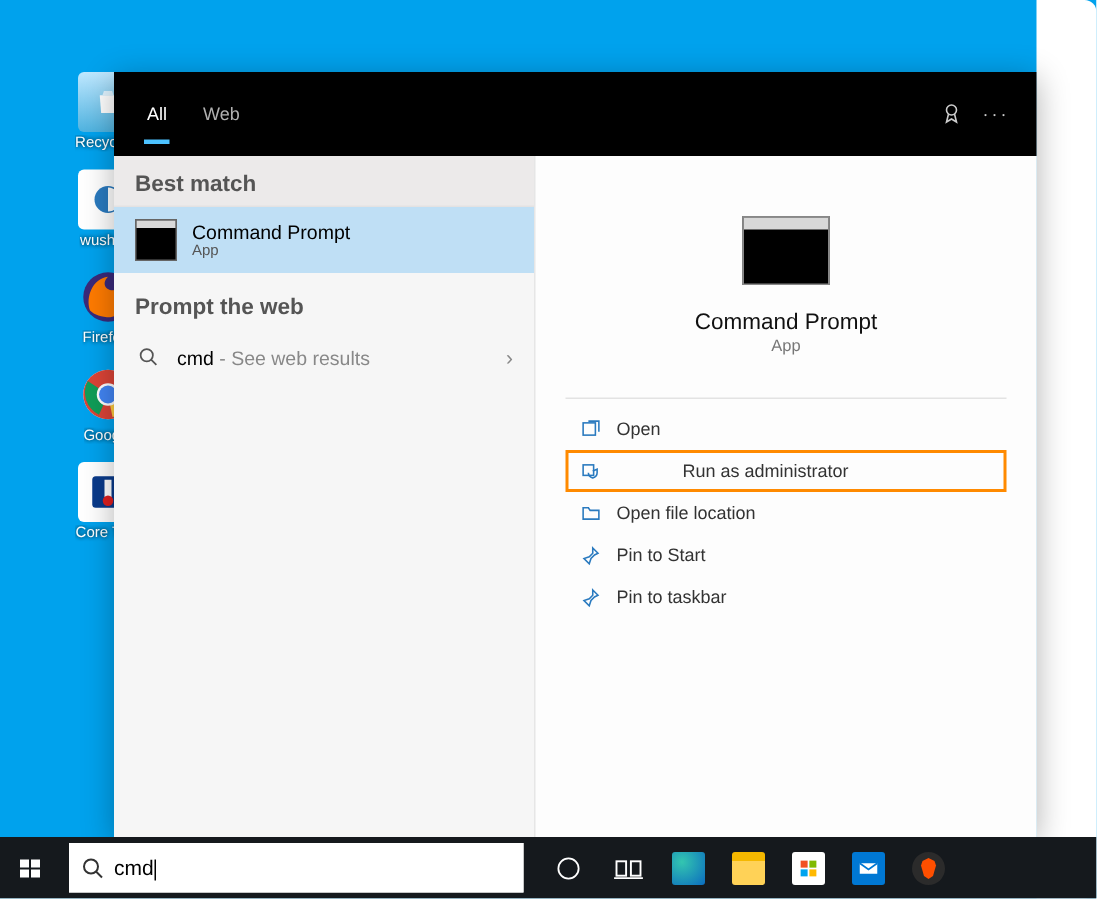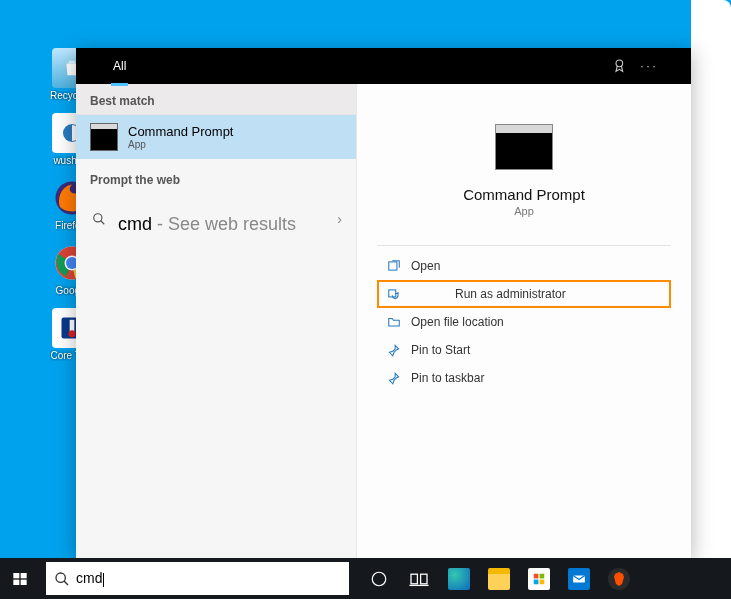--- a/index.html
+++ b/index.html
@@ -4,39 +4,39 @@
 <style>
   * { box-sizing: border-box; margin: 0; padding: 0; font-family: "Segoe UI", Arial, sans-serif; }
   html, body { width: 731px; height: 599px; overflow: hidden; }
   .screen { position: relative; width: 731px; height: 599px; background: #00a2ed; }
   .desktop-icons { position: absolute; left: 43px; top: 48px; width: 58px; display: flex; flex-direction: column; align-items: center; gap: 4px; }
   .icon-item { display: flex; flex-direction: column; align-items: center; width: 58px; margin-bottom: 8px; }
   .icon-img { width: 40px; height: 40px; background: #fff; border-radius: 4px; display: flex; align-items: center; justify-content: center; }
   .icon-label { font-size: 10px; color: #fff; text-align: center; text-shadow: 0 0 3px #000; margin-top: 2px; white-space: nowrap; overflow: hidden; text-overflow: ellipsis; max-width: 58px; }
 
   .search-panel { position: absolute; left: 76px; top: 48px; width: 615px; height: 510px; background: #fff; box-shadow: 0 4px 20px rgba(0,0,0,0.3); display: flex; flex-direction: column; }
-  .tabs { background: #000; color: #b0b0b0; height: 36px; display: flex; align-items: center; padding: 0 25px; font-size: 12px; }
+  .tabs { background: #000; color: #b0b0b0; height: 56px; display: flex; align-items: center; padding: 0 10px; font-size: 12px; }
   .tab { padding: 0 12px; height: 40px; display: flex; align-items: center; cursor: pointer; position: relative; }
   .tab.active { color: #fff; }
   .tab.active::after { content: ""; position: absolute; bottom: 0; left: 10px; right: 10px; height: 3px; background: #4cc2ff; }
   .tab-caret { margin-left: 4px; font-size: 8px; }
   .tabs-right { margin-left: auto; display: flex; align-items: center; gap: 12px; padding-right: 8px; color: #ccc; }
 
   .panel-body { flex: 1; display: flex; }
   .left-col { width: 280px; background: #f6f6f6; display: flex; flex-direction: column; }
-  .section-header { font-size: 12px; color: #555; padding: 10px 14px 6px; font-weight: 600; background: #eceaea; border-bottom: 1px solid #e4e2e2; }
+  .section-header { font-size: 15px; color: #555; padding: 10px 14px 6px; font-weight: 600; background: #eceaea; border-bottom: 1px solid #e4e2e2; }
   .best-match-item { display: flex; align-items: center; padding: 8px 14px; background: #bfdff5; }
   .best-match-icon { width: 28px; height: 28px; background: #000; border: 1px solid #666; margin-right: 10px; position: relative; }
   .best-match-icon::before { content: ""; position: absolute; top: 0; left: 0; right: 0; height: 5px; background: #d9d9d9; }
   .best-match-text .title { font-size: 13px; color: #000; }
   .best-match-text .subtitle { font-size: 10px; color: #555; }
 
   .web-item { display: flex; align-items: center; padding: 10px 14px; cursor: pointer; }
   .web-icon { width: 18px; height: 18px; margin-right: 10px; color: #555; display:flex; align-items:center; justify-content:center; font-size:14px; }
-  .web-text { font-size: 18px; color: #000; margin-top: 11px; }
+  .web-text { font-size: 13px; color: #000; }
   .web-text .muted { color: #888; }
   .chevron { margin-left: auto; color: #888; font-size: 14px; }
 
   .right-col { flex: 1; background: #fdfdfd; border-left: 1px solid #e6e6e6; display: flex; flex-direction: column; align-items: center; padding: 40px 20px 20px; }
   .app-preview-icon { width: 58px; height: 46px; background: #000; border: 1px solid #888; position: relative; margin-bottom: 16px; }
   .app-preview-icon::before { content:""; position:absolute; top:0; left:0; right:0; height:8px; background:#d8d8d8; }
   .app-preview-title { font-size: 15px; color: #111; margin-bottom: 2px; }
   .app-preview-sub { font-size: 11px; color: #777; margin-bottom: 28px; }
   .hr { width: 100%; border: none; border-top: 1px solid #e3e3e3; margin-bottom: 6px; }
   .action-list { width: 100%; }
@@ -113,20 +113,23 @@
           </svg>
       </div>
       <div class="icon-label">Core Te...</div>
     </div>
   </div>
 
   <div class="search-panel">
     <div class="tabs">
       <div class="tab active">
           <span>All</span>
+        </div>
+      <div class="tab">
+          <span>Web</span>
         </div>
       <div class="tabs-right">
         <span>
           <svg width="16" height="16" viewBox="0 0 24 24" stroke="#ccc" fill="none" stroke-width="1.6">
               <circle cx="11" cy="8" r="5"></circle>
               <path d="M8 12l-2 8 5-3 5 3-2-8"></path>
             </svg>
         </span>
         <span style="letter-spacing:2px;">···</span>
       </div>

